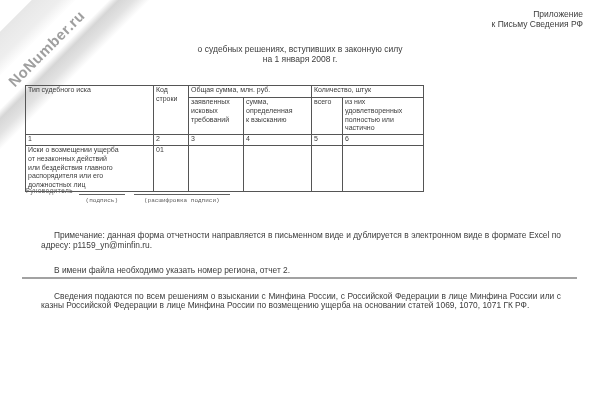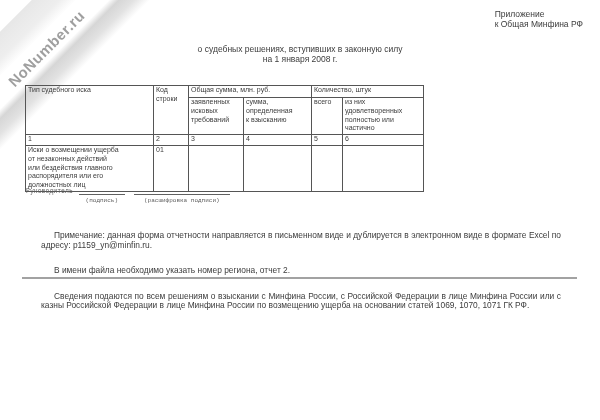--- a/index.html
+++ b/index.html
@@ -37,21 +37,21 @@
     letter-spacing: 0.5px;
   }
 
   .content { position: relative; z-index: 1; }
 
   
   .appendix {
     position: absolute;
     top: 9px;
     right: 17px;
-    text-align: left;
+    text-align: right;
     font-size: 8.5px;
     line-height: 10px;
     white-space: nowrap;
   }
 
   
   .title-block {
     position: absolute;
     top: 44px;
     left: 0;
@@ -127,21 +127,21 @@
 <div class="page">
 
   <div class="watermark">
     <span class="wm-text">NoNumber.ru</span>
   </div>
 
   <div class="content">
 
     <div class="appendix">
       <div>Приложение</div>
-      <div>к Общая Минфина РФ</div>
+      <div>к Письму Сведения РФ</div>
     </div>
 
     <div class="title-block">
       <div>о судебных решениях, вступивших в законную силу</div>
       <div>на 1 января 2008 г.</div>
     </div>
 
     <table class="report-table">
       <colgroup>
         <col style="width:128px">

